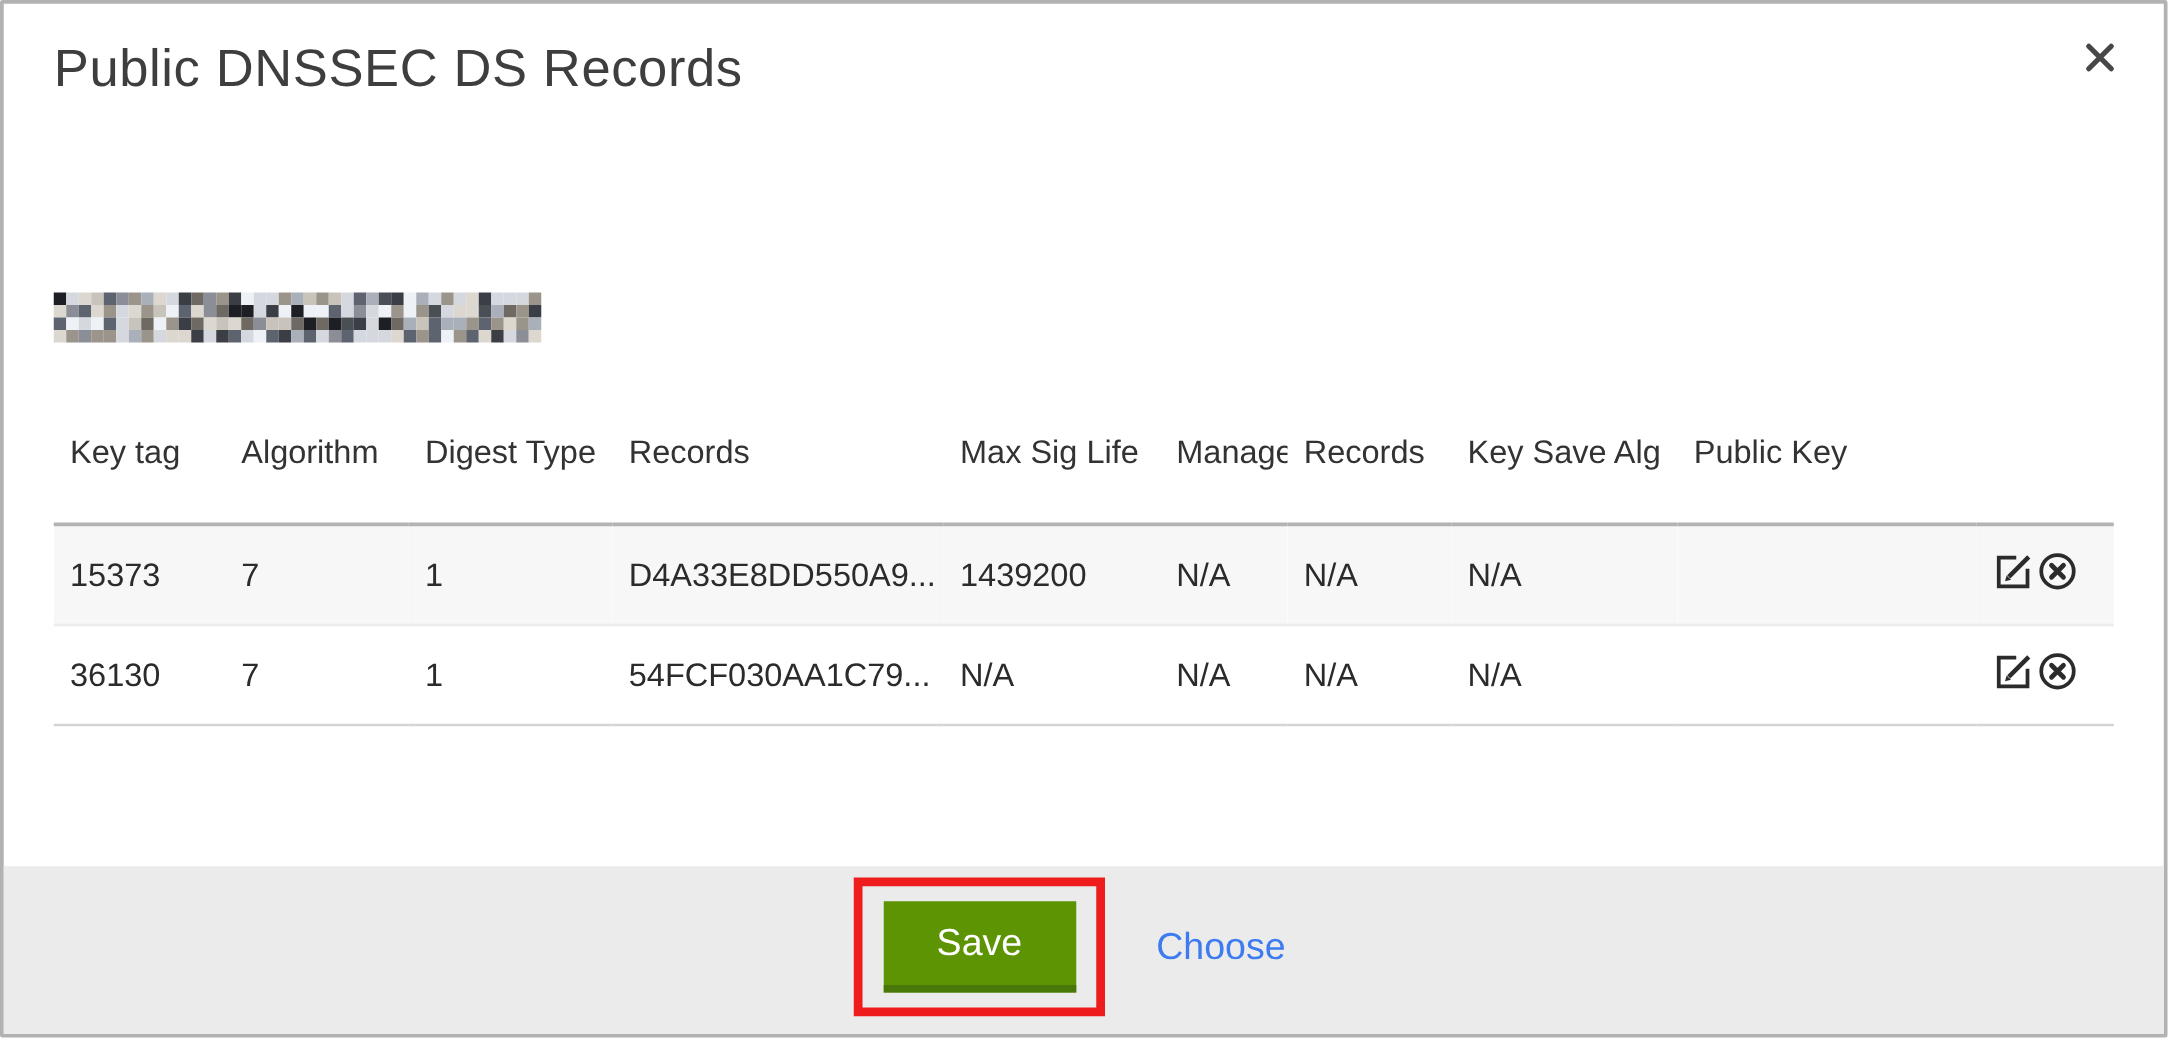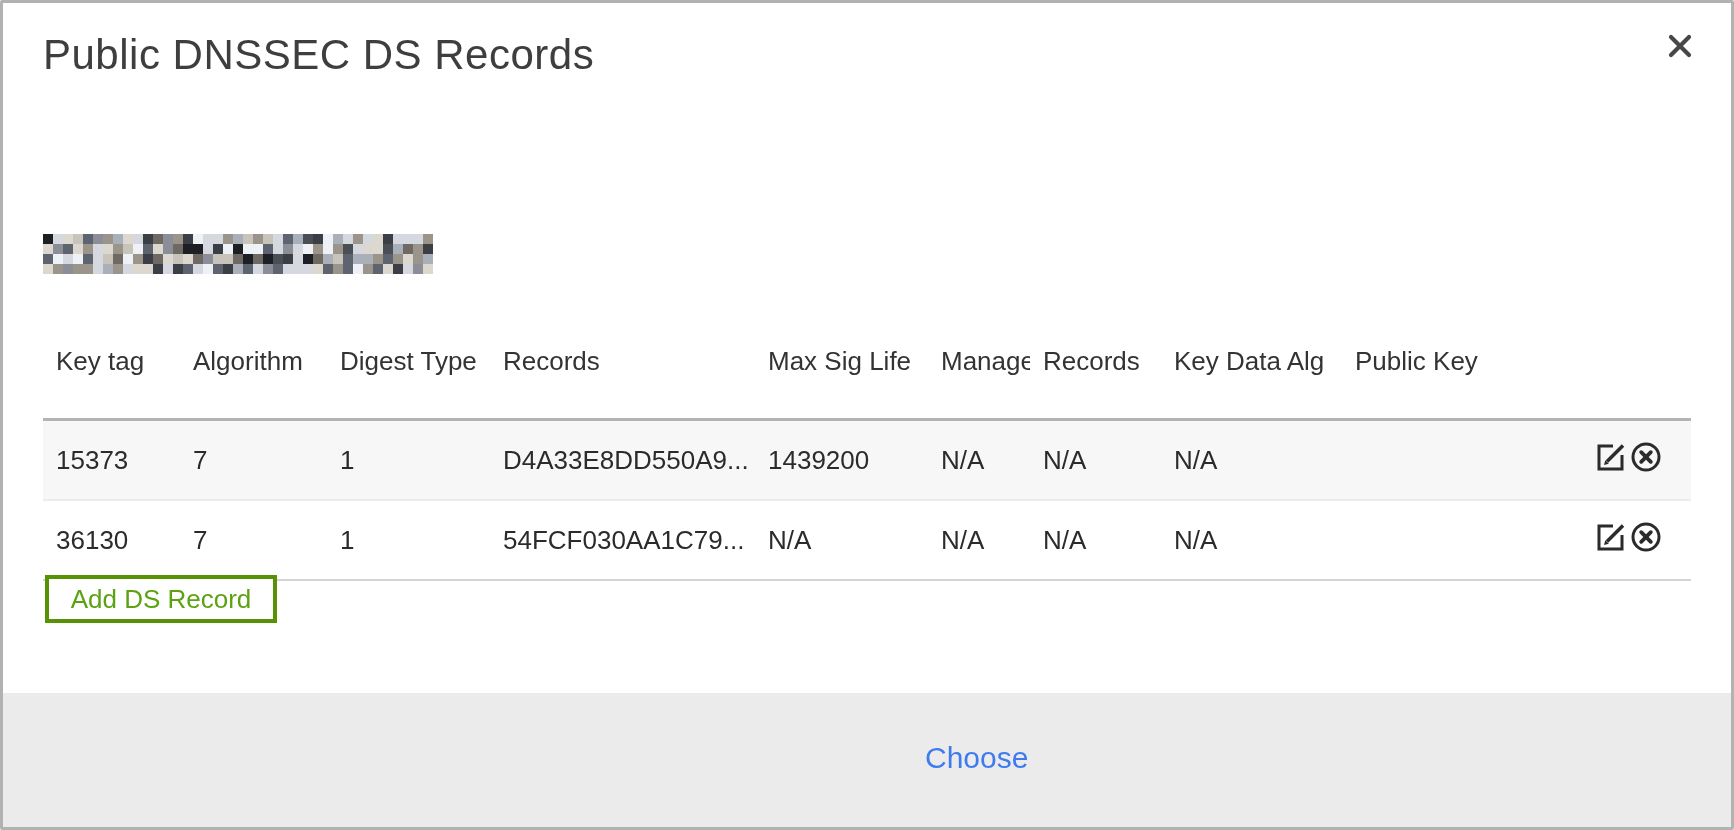--- a/index.html
+++ b/index.html
@@ -267,21 +267,21 @@
     </colgroup>
     <thead>
       <tr>
         <th>Key tag</th>
         <th>Algorithm</th>
         <th>Digest Type</th>
         <th>Records</th>
         <th>Max Sig Life</th>
         <th>Manage</th>
         <th>Records</th>
-        <th>Key Data Alg</th>
+        <th>Key Save Alg</th>
         <th>Public Key</th>
         <th></th>
       </tr>
     </thead>
     <tbody id="rows-body">
         <tr>
       <td>15373</td>
       <td>7</td>
       <td>1</td>
       <td>D4A33E8DD550A9...</td>
@@ -332,19 +332,21 @@
               <circle cx="17" cy="17" r="13" fill="none" stroke="#2b2b2b" stroke-width="3"></circle>
               <path d="M12.2 12.2 L21.8 21.8 M21.8 12.2 L12.2 21.8" stroke="#2b2b2b" stroke-width="3.8" stroke-linecap="round"></path>
             </svg>
           </span>
         </span>
       </td>
     </tr>
       </tbody>
   </table>
 
-  <button class="add-record-btn">Add DS Record</button>
 
   <div class="footer">
+    <div class="red-annotation">
+      <button class="save-btn">Save</button>
+    </div>
     <a class="cancel-link">Choose</a>
   </div>
 
 </div>
 
 </body></html>

